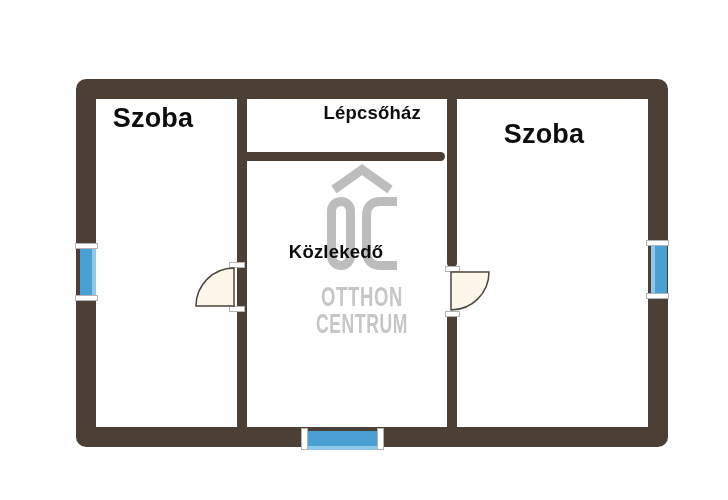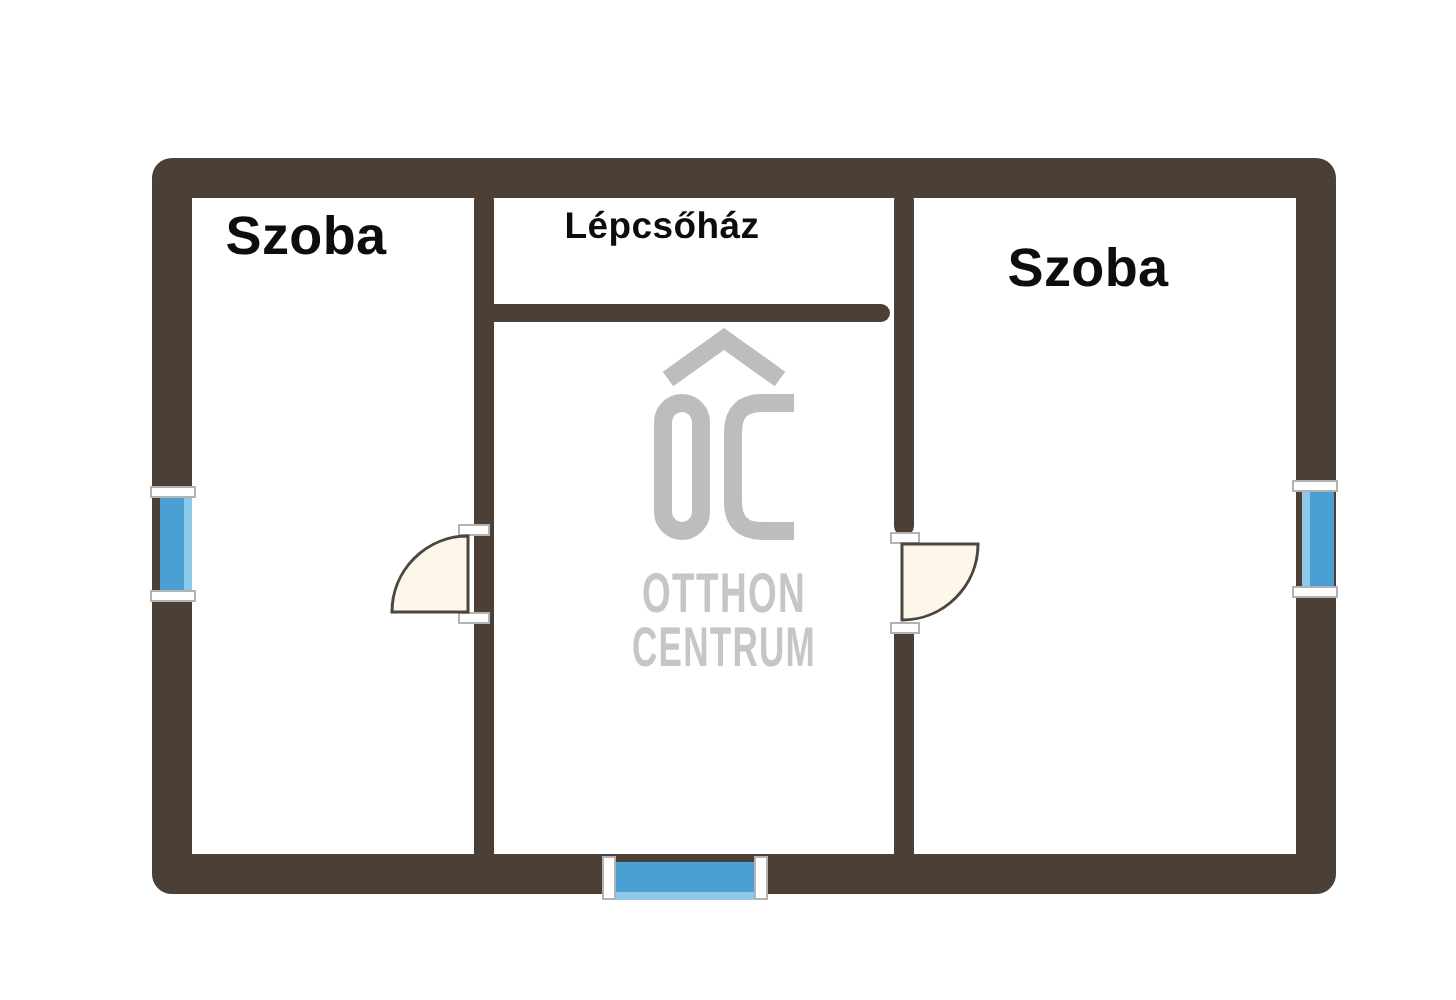--- a/index.html
+++ b/index.html
@@ -78,16 +78,17 @@
   <div class="cap" style="left:229px;top:306px;width:16px;height:6px;"></div>
   <div class="cap" style="left:445px;top:266px;width:15px;height:6px;"></div>
   <div class="cap" style="left:445px;top:311px;width:15px;height:6px;"></div>
 
   <svg class="overlay-svg" viewBox="0 0 728 500">
     <path d="M234,306 L196,306 A38,38 0 0 1 234,268 Z" fill="#fcf6eb" stroke="#4d463f" stroke-width="1.5"></path>
     <path d="M451,272 L489,272 A38,38 0 0 1 451,310 Z" fill="#fcf6eb" stroke="#4d463f" stroke-width="1.5"></path>
   </svg>
 
   <div class="room-label lbl-big" style="left:96px;top:103px;width:114px;">Szoba</div>
-  <div class="room-label lbl-small" style="left:241px;top:102px;width:180px;">Lépcsőház</div>
+  <div class="room-label lbl-small" style="left:241px;top:102px;width:180px;text-align:right;">Lépcsőház</div>
   <div class="room-label lbl-big" style="left:487px;top:119px;width:114px;">Szoba</div>
+  <div class="room-label lbl-small" style="left:246px;top:241px;width:180px;">Közlekedő</div>
 
 </div>
 
 </body></html>

